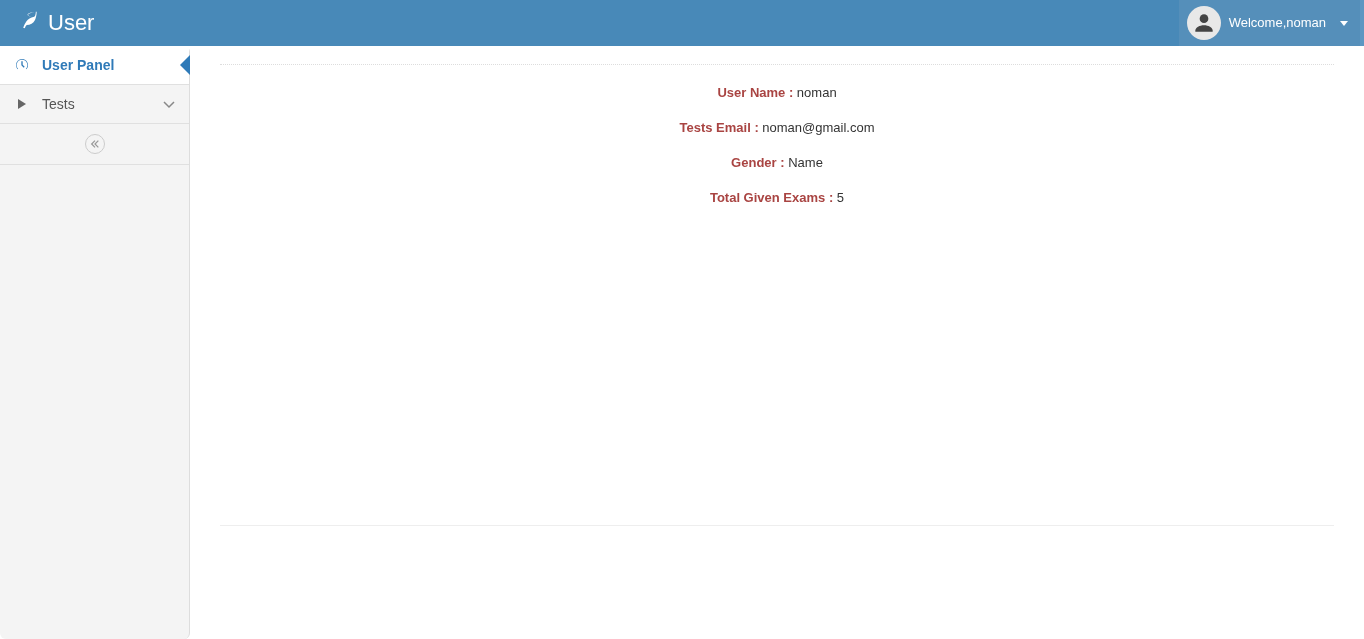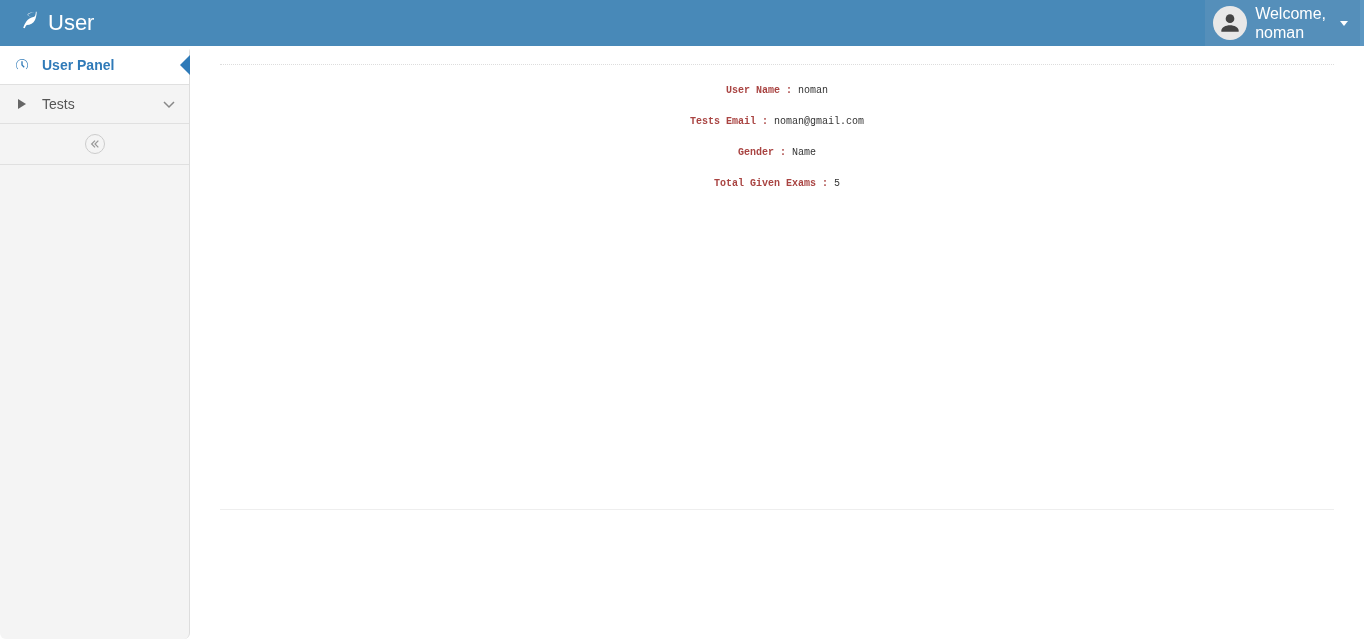--- a/index.html
+++ b/index.html
@@ -51,23 +51,22 @@
       display: flex;
       align-items: center;
       justify-content: center;
     }
     .avatar-circle svg {
       width: 26px;
       height: 26px;
     }
     .welcome-text {
       display: flex;
-      flex-direction: column;
       color: #fff;
-      font-size: 16px;
+      font-size: 13px;
       line-height: 1.2;
     }
     .caret-down {
       width: 0;
       height: 0;
       border-left: 4px solid transparent;
       border-right: 4px solid transparent;
       border-top: 5px solid #fff;
       margin-left: 6px;
     }
@@ -156,23 +155,22 @@
     }
     .divider {
       border-top: 1px dotted #ddd;
       margin-bottom: 20px;
     }
     .info-block {
       text-align: center;
     }
     .info-row {
       margin: 20px 0;
-      font-size: 10px;
+      font-size: 13px;
       color: #333;
-      font-family: Liberation Mono, monospace;
     }
     .info-row .key {
       color: #a94442;
       font-weight: 600;
     }
     .info-row .val {
       color: #333;
     }
     .bottom-line {
       border-top: 1px solid #eee;

